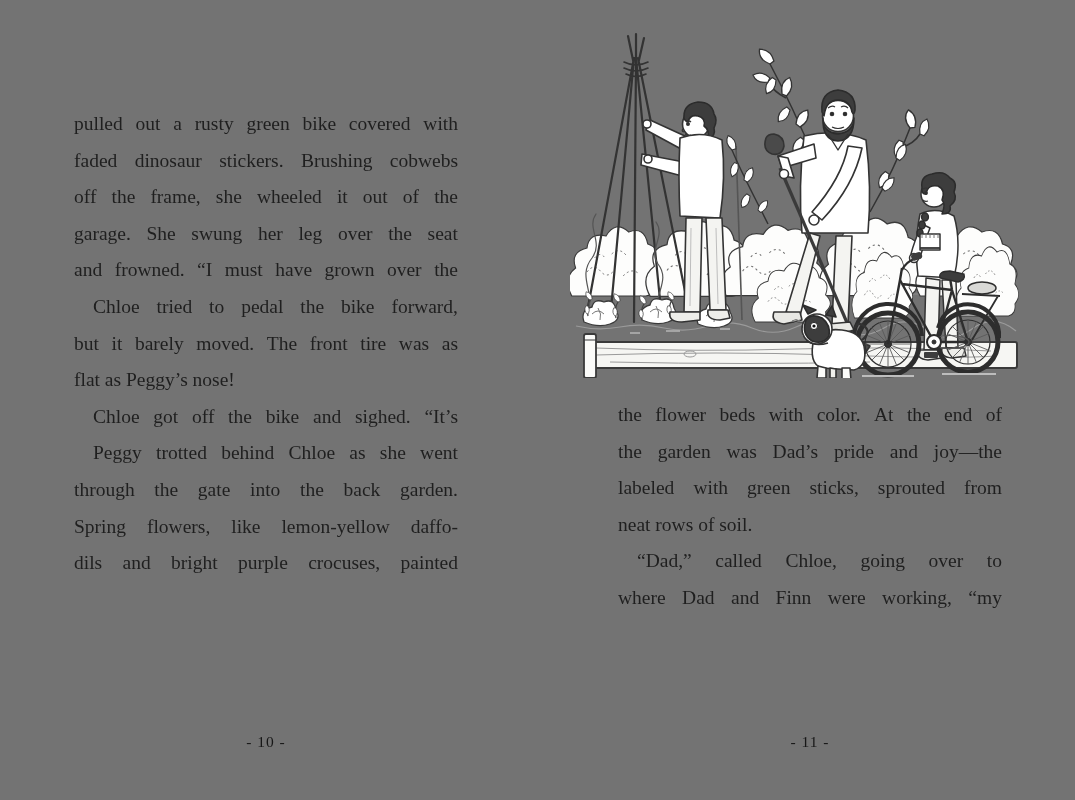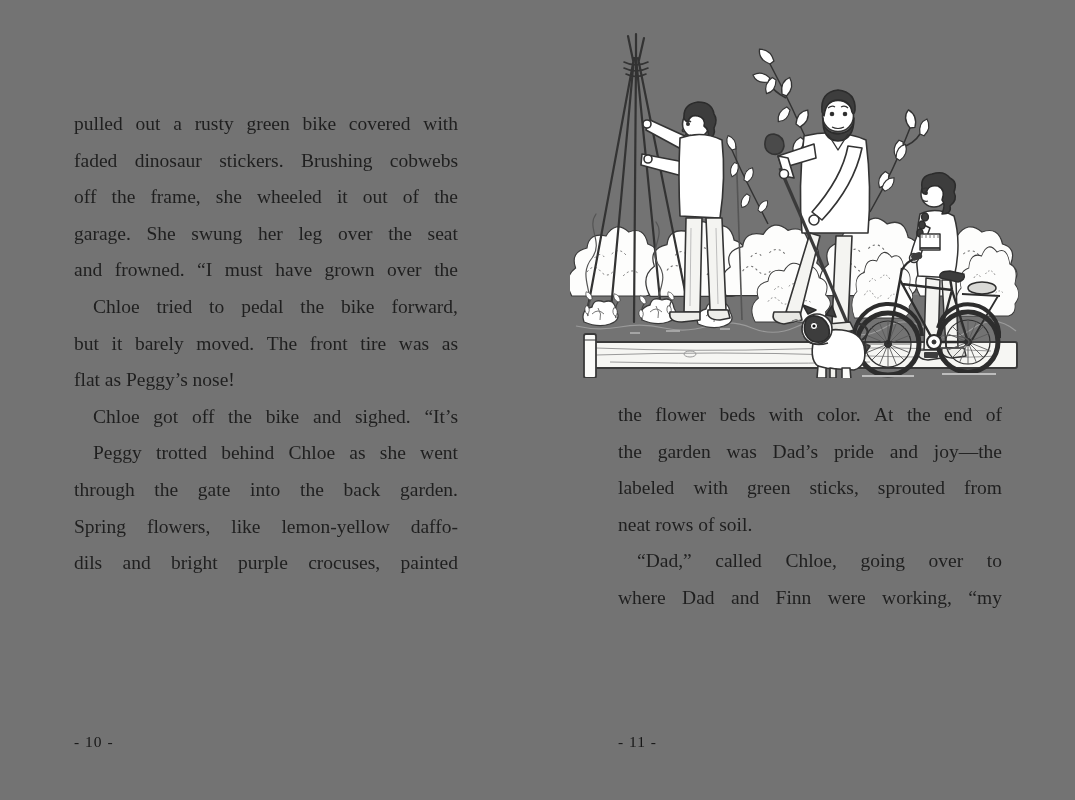--- a/index.html
+++ b/index.html
@@ -9,21 +9,21 @@
     color:#1f1f1f;
   }
   .spread{position:relative;width:1075px;height:800px;background:#737373;}
   .text-col{position:absolute;width:384px;font-size:19.5px;line-height:36.6px;}
   .text-col.left-col{left:74px;top:106px;}
   .text-col.right-col{left:618px;top:397px;}
   p.line{margin:0;height:36.6px;white-space:nowrap;}
   p.line.j{display:flex;justify-content:space-between;}
   p.line.j span{white-space:pre;}
   p.line.indent{padding-left:19px;}
-  .folio{position:absolute;width:384px;text-align:left;top:733px;
+  .folio{position:absolute;width:384px;text-align:center;top:733px;
          font-size:15.5px;letter-spacing:1px;color:#171717;}
   .folio.fl{left:74px;}
   .folio.fr{left:618px;}
   .illus{position:absolute;left:570px;top:28px;width:450px;height:350px;}
   .illus svg{display:block;width:450px;height:350px;}
 </style>
 </head>
 <body>
 
 <div class="spread">

